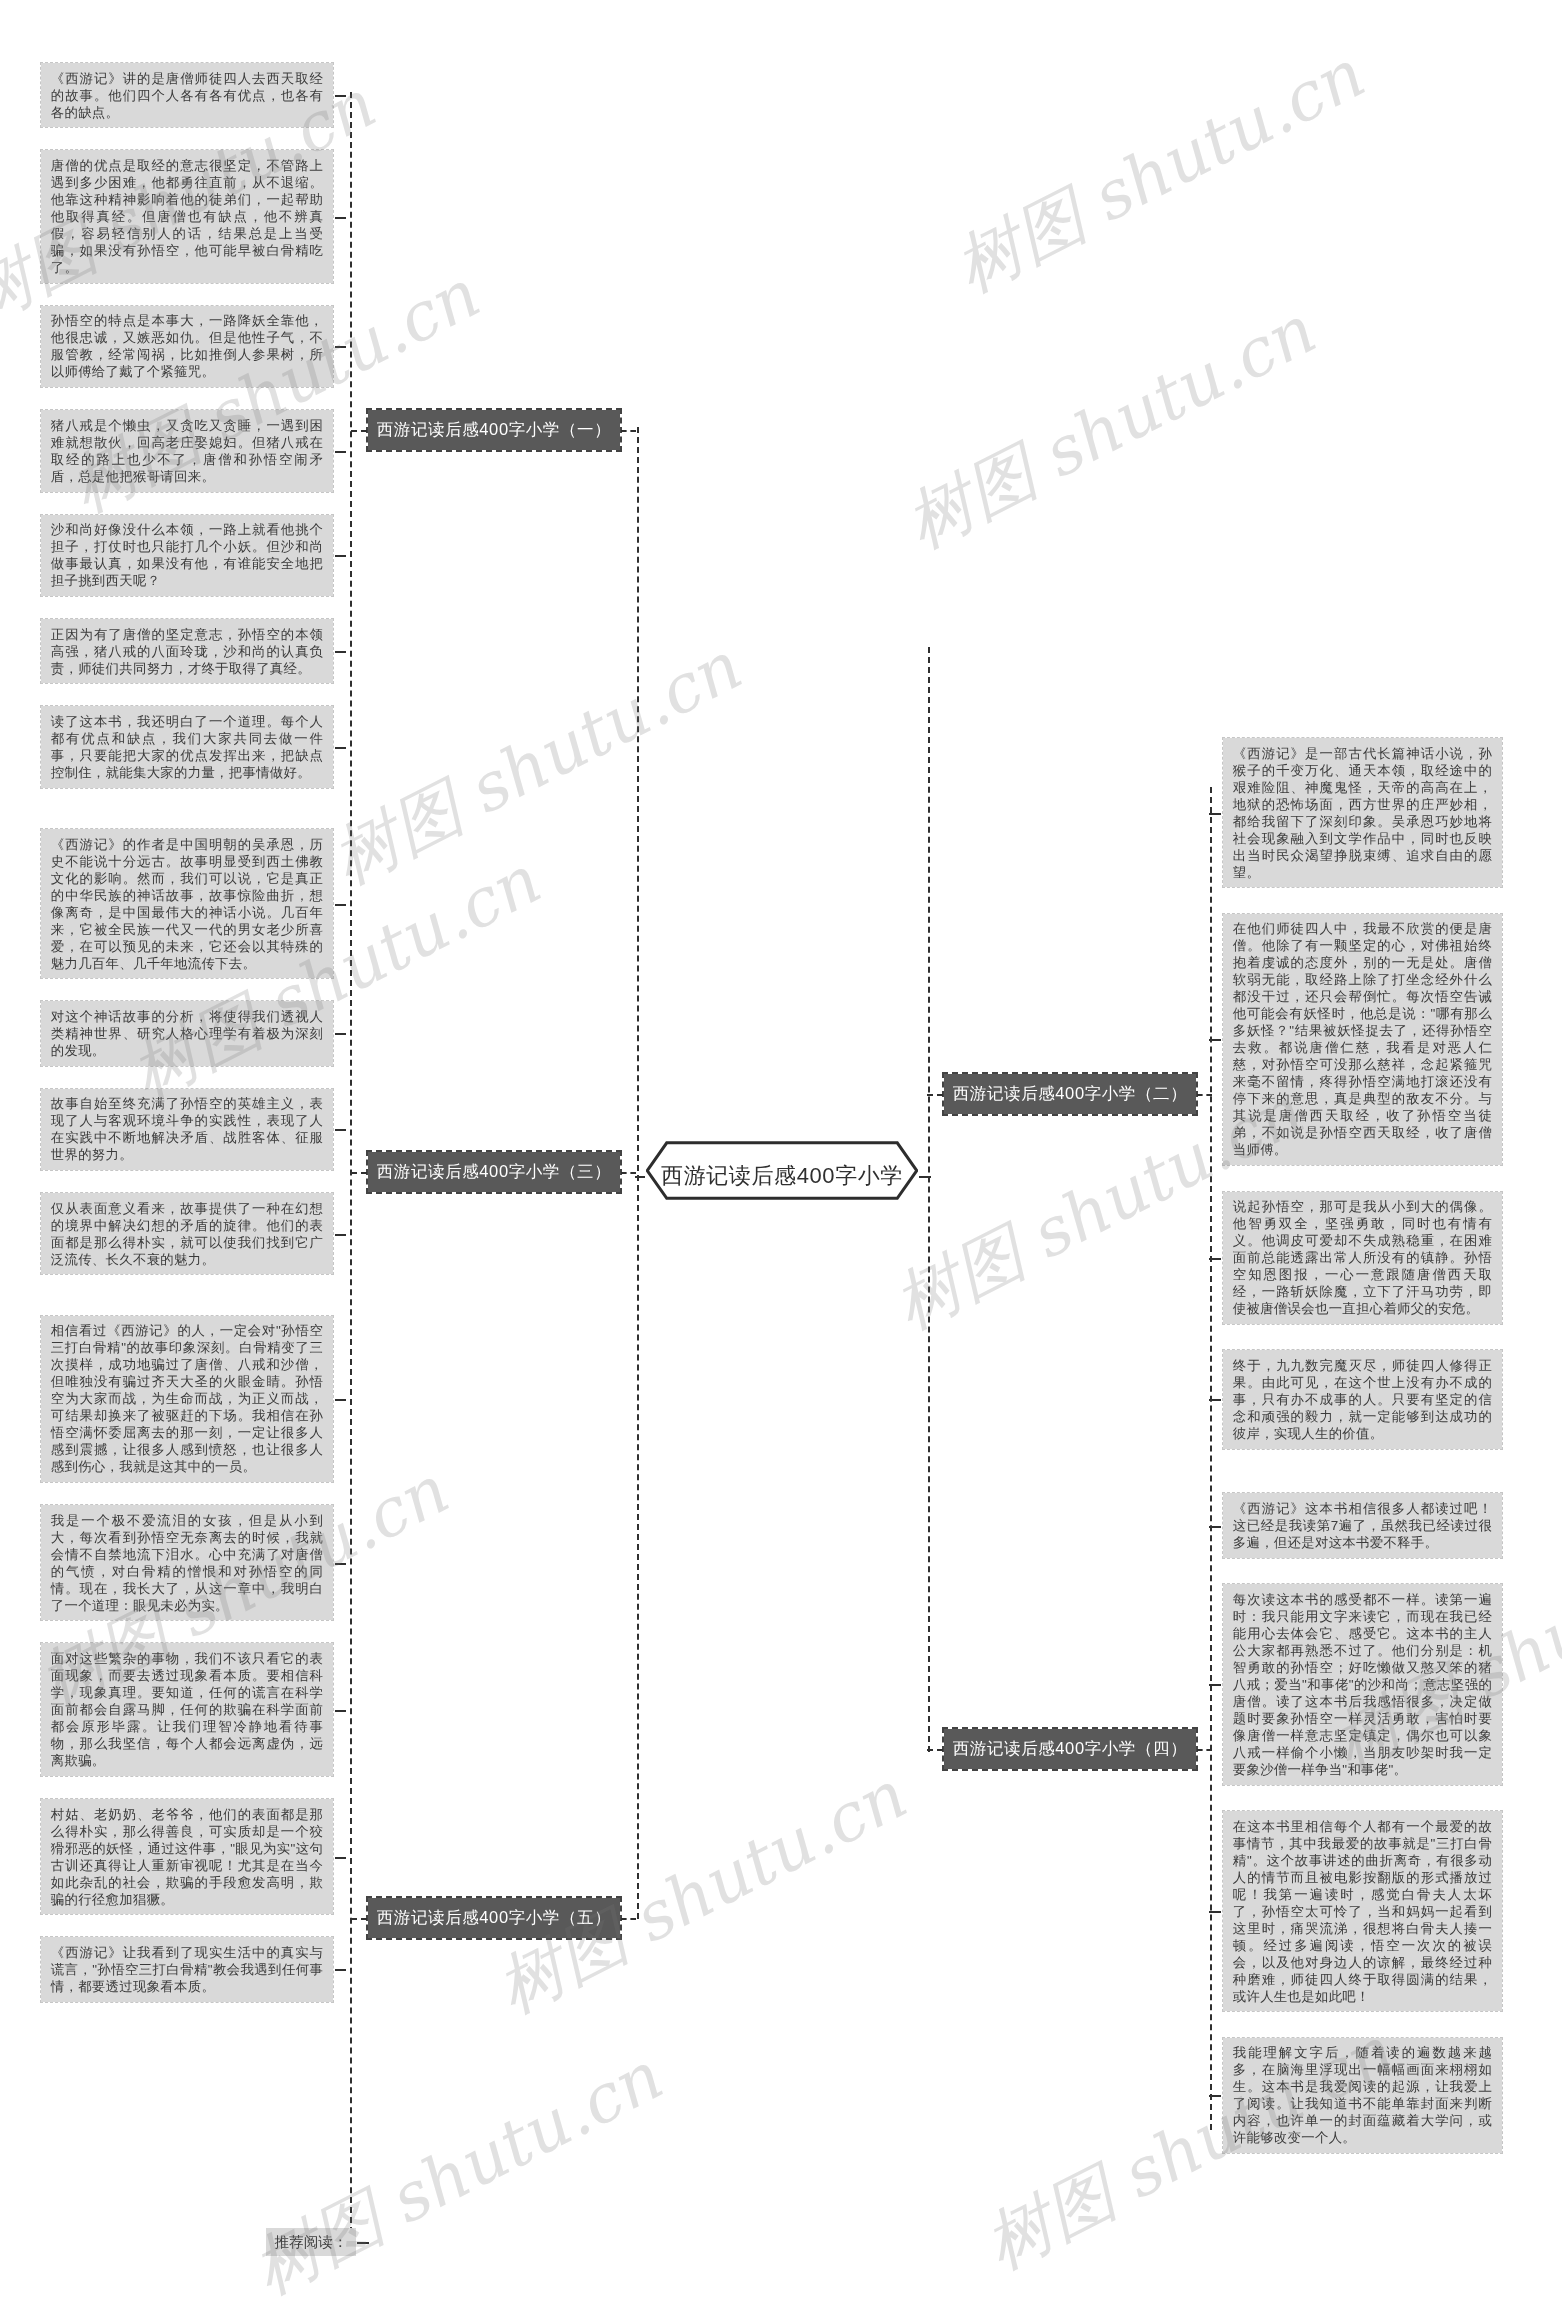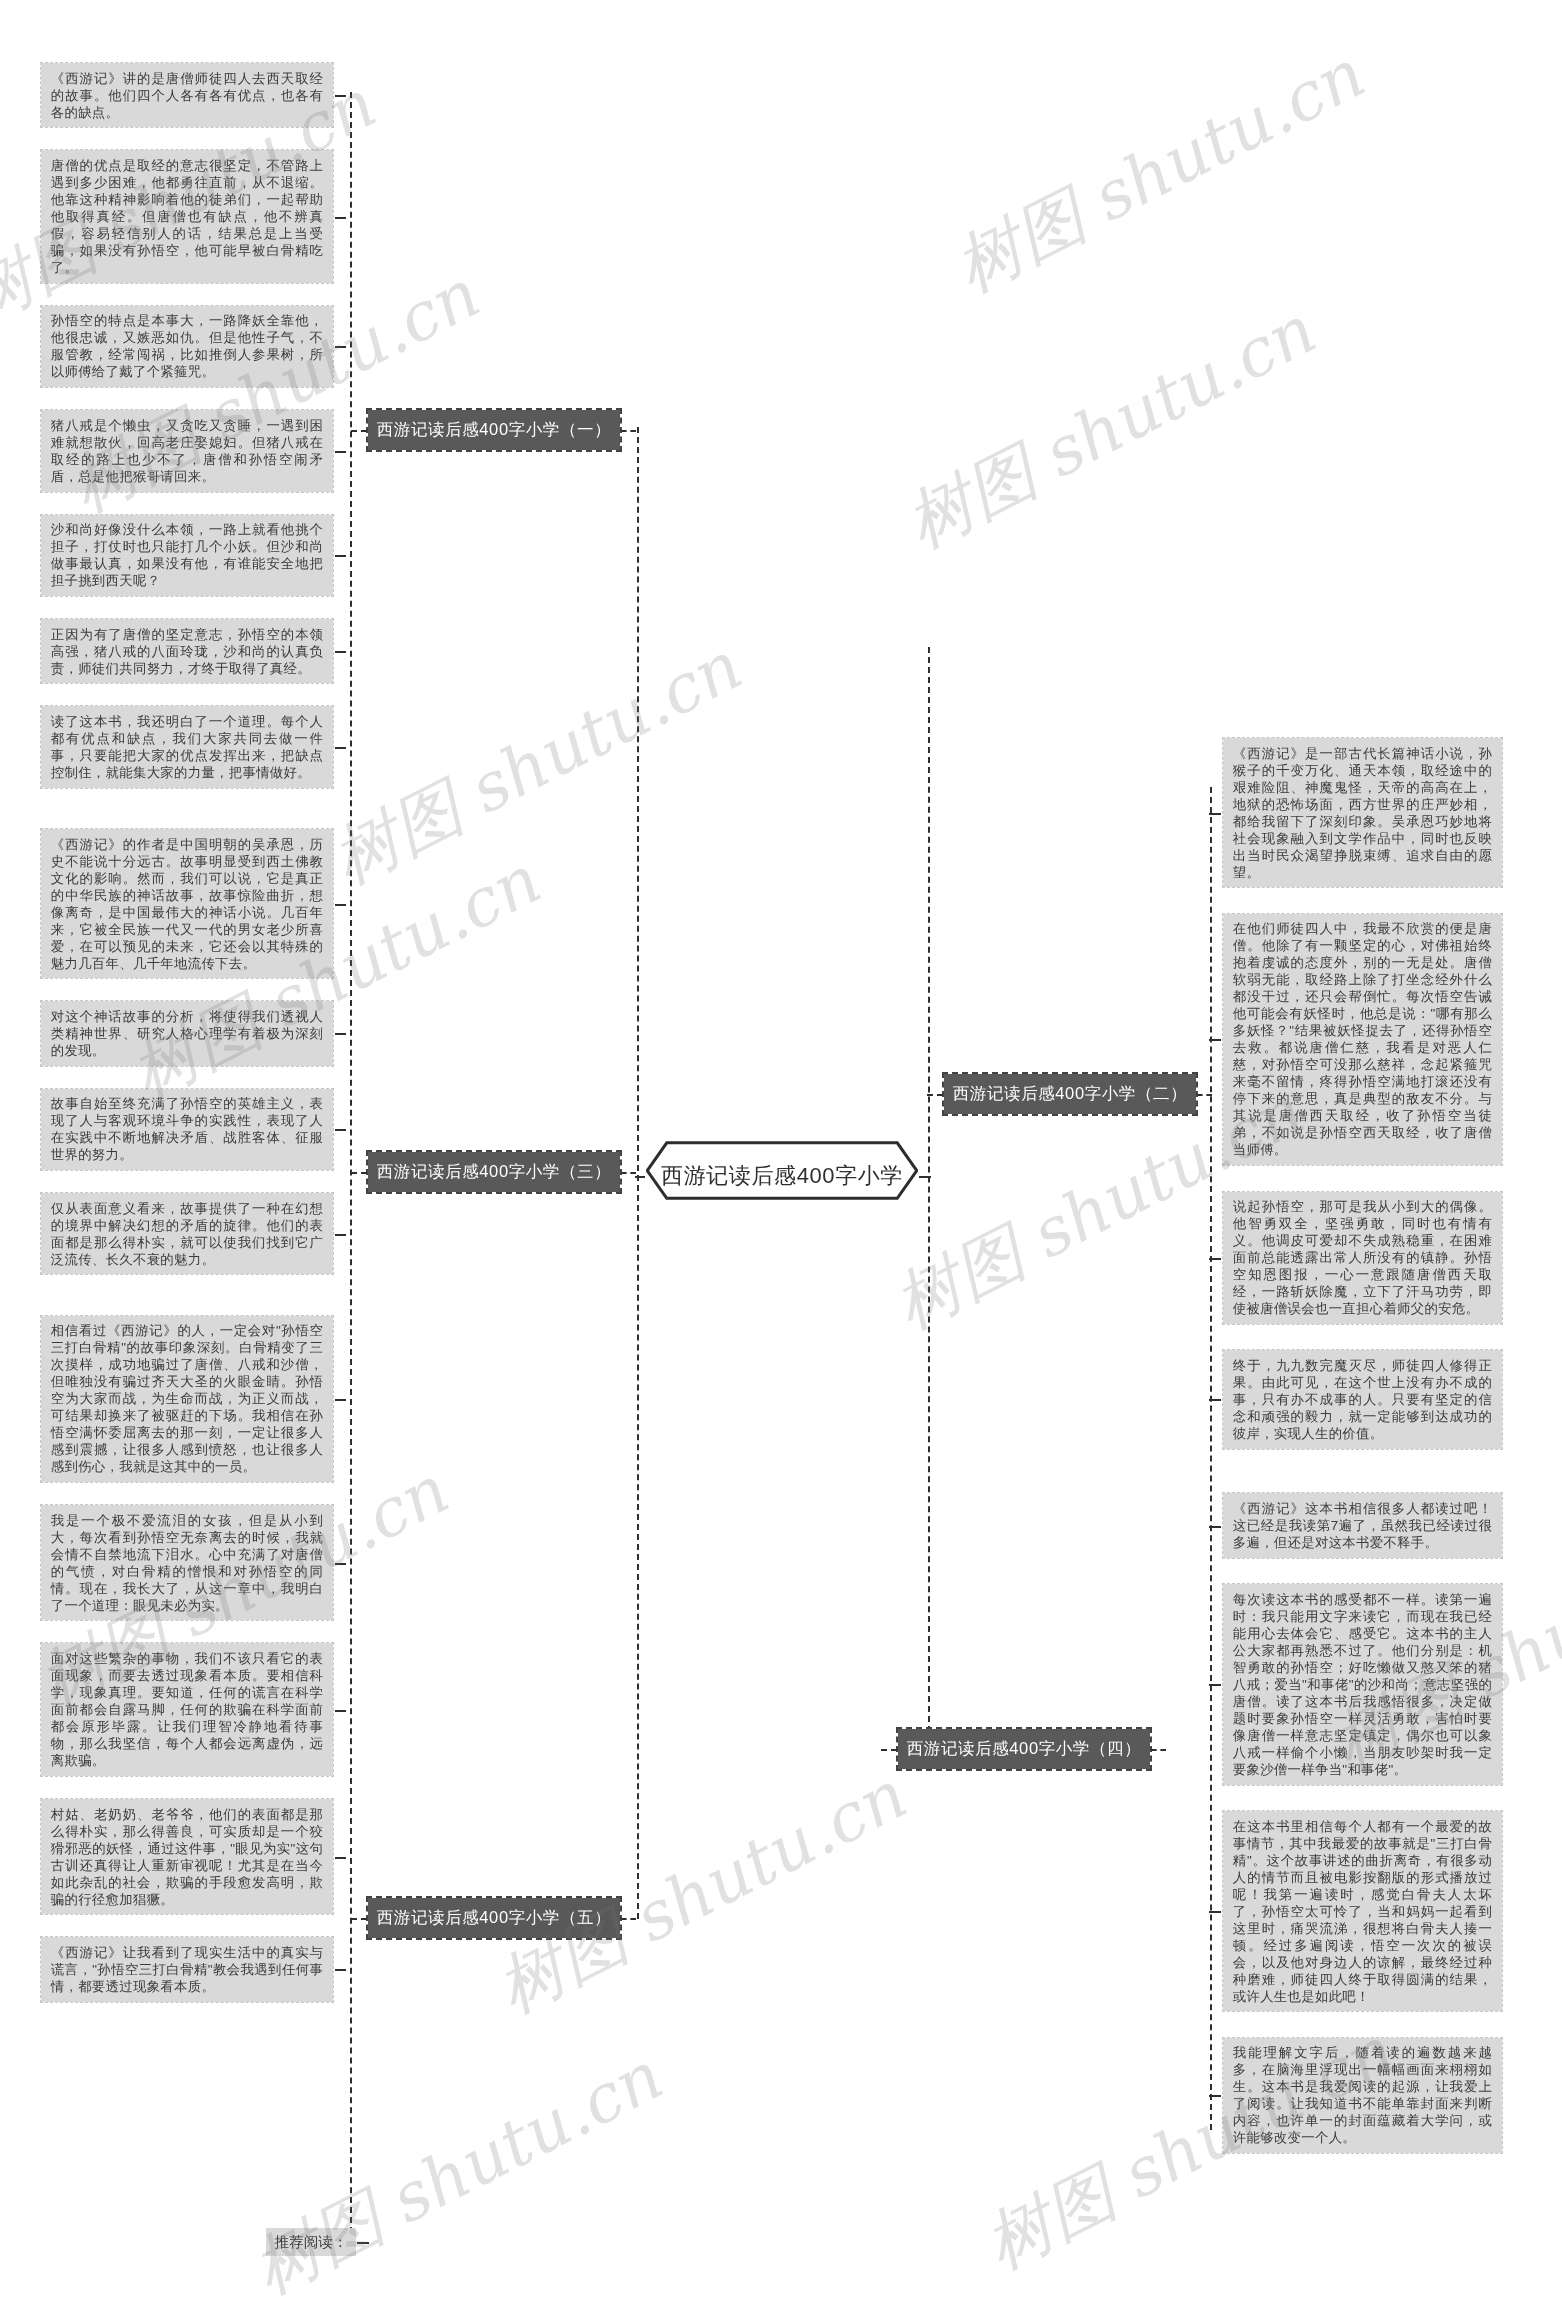--- a/index.html
+++ b/index.html
@@ -53,21 +53,21 @@
     border-top:2.4px dashed #2f2f2f;
   }
   .label-box::after {
     content:""; position:absolute; right:-16px; top:50%; width:14.6px; height:0;
     border-top:2.4px dashed #2f2f2f;
   }
   #label-1 { left:366px;  top:408px; }
   #label-3 { left:366px;  top:1150px; }
   #label-5 { left:366px;  top:1896px; }
   #label-2 { left:942px; top:1072px; }
-  #label-4 { left:896px; top:1727px; }
+  #label-4 { left:942px; top:1727px; }
 
   
   .hex-wrap { position:absolute; left:646px; top:1141px; width:272px; height:69px; z-index:3; }
   .hex-wrap svg { position:absolute; inset:0; }
   .hex-label {
     position:absolute; inset:0; display:flex; align-items:center; justify-content:center;
     font-size:22px; color:#2f2f2f; letter-spacing:0.6px; white-space:nowrap;
   }
   .hex-wrap::before {
     content:""; position:absolute; left:-11px; top:50%; width:9.8px; height:0;

